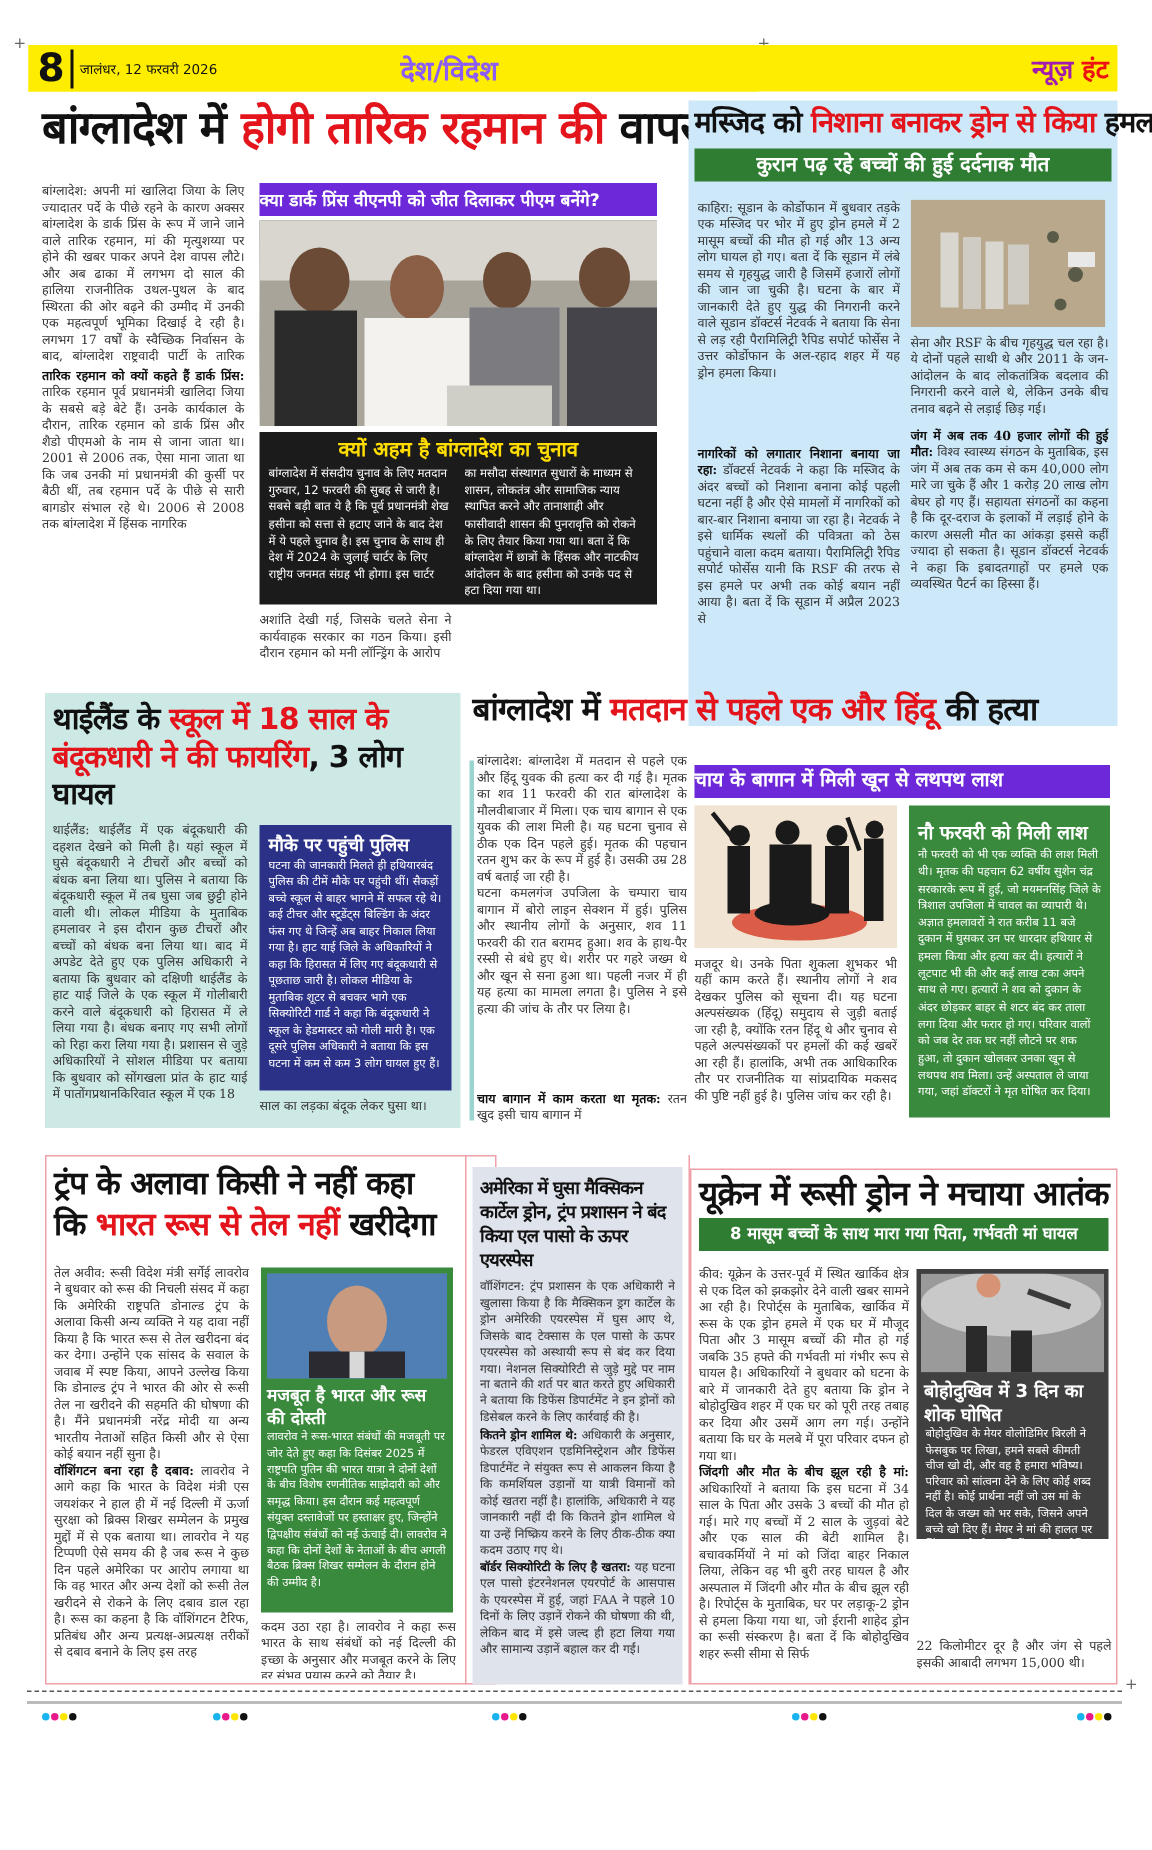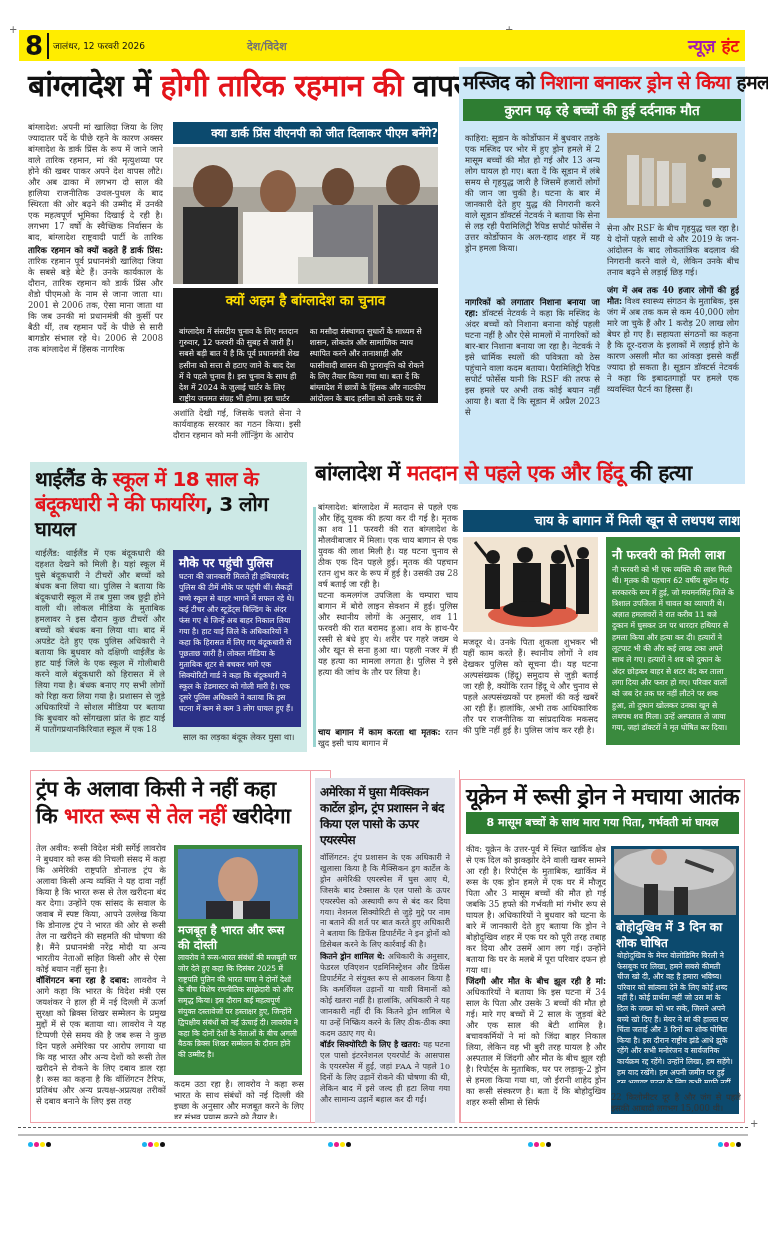--- a/index.html
+++ b/index.html
@@ -2,28 +2,28 @@
 <html><head>
 <meta charset="utf-8">
 <style>
 *{box-sizing:border-box;margin:0;padding:0}
 body{width:768px;height:1233px;background:#fff;font-family:"DejaVu Serif",serif;position:relative;overflow:hidden;color:#222}
 .abs{position:absolute}
 .pagebar{position:absolute;left:19px;top:30px;width:486px;height:31px;background:#ffed00;display:flex;align-items:center;width:486px}
 .pagebar{width:486px}
 .pgnum{font-family:"DejaVu Sans",sans-serif;font-weight:bold;font-size:26px;color:#111;padding:0 4px 0 6px;border-right:2px solid #111;line-height:26px}
 .pgdate{font-family:"DejaVu Sans",sans-serif;font-size:9px;color:#111;margin-left:4px}
-.pgsec{position:absolute;left:228px;font-family:"DejaVu Sans",sans-serif;font-weight:bold;font-size:11px;color:#737373}
+.pgsec{position:absolute;left:248px;font-family:"DejaVu Sans",sans-serif;font-weight:bold;font-size:18px;color:#8b5cf6}
 .brand{position:absolute;right:6px;font-family:"DejaVu Sans",sans-serif;font-weight:bold;font-size:17px}
 .brand .b1{color:#a21caf}.brand .b2{color:#e11}
 .h1{font-family:"DejaVu Sans",sans-serif;font-weight:bold;color:#111;line-height:1.05;letter-spacing:-0.5px}
 .red{color:#e3141b}
 .txt{font-size:8.4px;line-height:11px;text-align:justify;color:#333}
 .txt b{color:#111}
-.bluebar{background:#0c4a6e;color:#fff;font-family:"DejaVu Sans",sans-serif;font-weight:bold;text-align:right}
+.bluebar{background:#6d28d9;color:#fff;font-family:"DejaVu Sans",sans-serif;font-weight:bold;text-align:left}
 .greenbar{background:#2e7d32;color:#fff;font-family:"DejaVu Sans",sans-serif;font-weight:bold;text-align:center}
 .photo{overflow:hidden}
 .box{padding:5px 6px}
 .bh{font-family:"DejaVu Sans",sans-serif;font-weight:bold;color:#fff}
 .btxt{font-family:"DejaVu Sans",sans-serif;font-size:8.2px;line-height:11.6px;color:#fff}
 .regmark{position:absolute;font-size:10px;color:#666;font-family:"DejaVu Sans",sans-serif}
 .dots span{display:inline-block;width:5px;height:5px;border-radius:50%;margin-right:1px}
 </style>
 </head>
 <body>
@@ -59,21 +59,21 @@
       <rect x="70" y="65" width="75" height="75" fill="#f4f2ee"></rect>
       <ellipse cx="165" cy="40" rx="16" ry="19" fill="#6b4a36"></ellipse>
       <rect x="140" y="58" width="60" height="80" fill="#7b7b80"></rect>
       <ellipse cx="230" cy="38" rx="17" ry="20" fill="#6b4a36"></ellipse>
       <rect x="205" y="58" width="60" height="80" fill="#44444a"></rect>
       <rect x="125" y="110" width="70" height="27" fill="#cfcfc7"></rect>
     </svg>
   </div>
   <div class="abs" style="left:145px;top:218px;width:265px;height:115px;background:#1b1b1b;padding:3px 6px">
     <div style="text-align:center;color:#ffdd00;font-family:'DejaVu Sans',sans-serif;font-weight:bold;font-size:13.5px;line-height:18px">क्यों अहम है बांग्लादेश का चुनाव</div>
-    <div style="display:flex;gap:8px;margin-top:17px">
+    <div style="display:flex;gap:8px;margin-top:1px">
       <div class="btxt" style="width:124px;font-size:7.8px;line-height:11.2px;height:92px;overflow:hidden">बांग्लादेश में संसदीय चुनाव के लिए मतदान गुरुवार, 12 फरवरी की सुबह से जारी है। सबसे बड़ी बात ये है कि पूर्व प्रधानमंत्री शेख हसीना को सत्ता से हटाए जाने के बाद देश में ये पहले चुनाव है। इस चुनाव के साथ ही देश में 2024 के जुलाई चार्टर के लिए राष्ट्रीय जनमत संग्रह भी होगा। इस चार्टर</div>
       <div class="btxt" style="width:124px;font-size:7.8px;line-height:11.2px;height:92px;overflow:hidden">का मसौदा संस्थागत सुधारों के माध्यम से शासन, लोकतंत्र और सामाजिक न्याय स्थापित करने और तानाशाही और फासीवादी शासन की पुनरावृत्ति को रोकने के लिए तैयार किया गया था। बता दें कि बांग्लादेश में छात्रों के हिंसक और नाटकीय आंदोलन के बाद हसीना को उनके पद से हटा दिया गया था।</div>
     </div>
   </div>
   <div class="txt abs" style="left:145px;top:338px;width:128px;height:45px;overflow:hidden">अशांति देखी गई, जिसके चलते सेना ने कार्यवाहक सरकार का गठन किया। इसी दौरान रहमान को मनी लॉन्ड्रिंग के आरोप</div>
 </div>
 
 <div class="abs" style="left:459px;top:67px;width:286px;height:417px;background:#cde8f8;padding:6px 4px">
   <div class="h1" style="font-size:19px;white-space:nowrap">
     <span>मस्जिद को </span><span class="red">निशाना बनाकर ड्रोन से किया</span><span> हमला</span>
@@ -87,34 +87,34 @@
       <rect x="20" y="22" width="12" height="50" fill="#d9d6cf"></rect>
       <rect x="35" y="25" width="12" height="48" fill="#cfccc3"></rect>
       <rect x="50" y="28" width="12" height="45" fill="#d9d6cf"></rect>
       <rect x="65" y="30" width="14" height="40" fill="#cfccc3"></rect>
       <circle cx="95" cy="25" r="4" fill="#5a5a48"></circle>
         <circle cx="110" cy="50" r="5" fill="#5a5a48"></circle>
         <circle cx="100" cy="70" r="4" fill="#5a5a48"></circle>
       <rect x="105" y="35" width="18" height="10" fill="#e8e8e8"></rect>
     </svg>
   </div>
-  <div class="txt abs" style="left:148px;top:156px;width:132px;height:58px;overflow:hidden">सेना और RSF के बीच गृहयुद्ध चल रहा है। ये दोनों पहले साथी थे और 2019 के जन-आंदोलन के बाद लोकतांत्रिक बदलाव की निगरानी करने वाले थे, लेकिन उनके बीच तनाव बढ़ने से लड़ाई छिड़ गई।</div>
+  <div class="txt abs" style="left:148px;top:156px;width:132px;height:58px;overflow:hidden">सेना और RSF के बीच गृहयुद्ध चल रहा है। ये दोनों पहले साथी थे और 2011 के जन-आंदोलन के बाद लोकतांत्रिक बदलाव की निगरानी करने वाले थे, लेकिन उनके बीच तनाव बढ़ने से लड़ाई छिड़ गई।</div>
   <div class="txt abs" style="left:148px;top:218px;width:132px;height:190px;overflow:hidden"><b>जंग में अब तक 40 हजार लोगों की हुई मौत:</b> <span>विश्व स्वास्थ्य संगठन के मुताबिक, इस जंग में अब तक कम से कम 40,000 लोग मारे जा चुके हैं और 1 करोड़ 20 लाख लोग बेघर हो गए हैं। सहायता संगठनों का कहना है कि दूर-दराज के इलाकों में लड़ाई होने के कारण असली मौत का आंकड़ा इससे कहीं ज्यादा हो सकता है। सूडान डॉक्टर्स नेटवर्क ने कहा कि इबादतगाहों पर हमले एक व्यवस्थित पैटर्न का हिस्सा हैं।</span></div>
 </div>
 
 <div class="abs" style="left:30px;top:462px;width:277px;height:290px;background:#cde9e6;padding:5px 5px">
   <div class="h1" style="font-size:20px;line-height:25px">
     <span>थाईलैंड के </span><span class="red">स्कूल में 18 साल के बंदूकधारी ने की फायरिंग</span><span>, 3 लोग घायल</span>
   </div>
   <div class="txt abs" style="left:5px;top:86px;width:130px;height:195px;overflow:hidden">थाईलैंड: थाईलैंड में एक बंदूकधारी की दहशत देखने को मिली है। यहां स्कूल में घुसे बंदूकधारी ने टीचरों और बच्चों को बंधक बना लिया था। पुलिस ने बताया कि बंदूकधारी स्कूल में तब घुसा जब छुट्टी होने वाली थी। लोकल मीडिया के मुताबिक हमलावर ने इस दौरान कुछ टीचरों और बच्चों को बंधक बना लिया था। बाद में अपडेट देते हुए एक पुलिस अधिकारी ने बताया कि बुधवार को दक्षिणी थाईलैंड के हाट याई जिले के एक स्कूल में गोलीबारी करने वाले बंदूकधारी को हिरासत में ले लिया गया है। बंधक बनाए गए सभी लोगों को रिहा करा लिया गया है। प्रशासन से जुड़े अधिकारियों ने सोशल मीडिया पर बताया कि बुधवार को सोंगखला प्रांत के हाट याई में पातोंगप्रथानकिरिवात स्कूल में एक 18</div>
   <div class="abs box" style="left:143px;top:88px;width:128px;height:177px;background:#2b3187">
     <div class="bh" style="font-size:12px;line-height:16px">मौके पर पहुंची पुलिस</div>
     <div class="btxt" style="font-size:7.6px;line-height:11px;height:150px;overflow:hidden">घटना की जानकारी मिलते ही हथियारबंद पुलिस की टीमें मौके पर पहुंची थीं। सैकड़ों बच्चे स्कूल से बाहर भागने में सफल रहे थे। कई टीचर और स्टूडेंट्स बिल्डिंग के अंदर फंस गए थे जिन्हें अब बाहर निकाल लिया गया है। हाट याई जिले के अधिकारियों ने कहा कि हिरासत में लिए गए बंदूकधारी से पूछताछ जारी है। लोकल मीडिया के मुताबिक शूटर से बचकर भागे एक सिक्योरिटी गार्ड ने कहा कि बंदूकधारी ने स्कूल के हेडमास्टर को गोली मारी है। एक दूसरे पुलिस अधिकारी ने बताया कि इस घटना में कम से कम 3 लोग घायल हुए हैं।</div>
   </div>
-  <div class="txt abs" style="left:153px;top:270px;width:130px;height:12px;overflow:hidden">साल का लड़का बंदूक लेकर घुसा था।</div>
+  <div class="txt abs" style="left:143px;top:270px;width:130px;height:12px;overflow:hidden">साल का लड़का बंदूक लेकर घुसा था।</div>
 </div>
 
 <div class="abs" style="left:313px;top:462px;width:432px;height:290px">
   <div class="h1" style="font-size:21px;white-space:nowrap;padding-left:2px">
     <span>बांग्लादेश में </span><span class="red">मतदान से पहले एक और हिंदू</span><span> की हत्या</span>
   </div>
   <div class="abs" style="left:0;top:45px;width:3px;height:240px;background:#9ad4d0"></div>
   <div class="txt abs" style="left:5px;top:40px;width:140px;height:213px;overflow:hidden">
     <span>बांग्लादेश: बांग्लादेश में मतदान से पहले एक और हिंदू युवक की हत्या कर दी गई है। मृतक का शव 11 फरवरी की रात बांग्लादेश के मौलवीबाजार में मिला। एक चाय बागान से एक युवक की लाश मिली है। यह घटना चुनाव से ठीक एक दिन पहले हुई। मृतक की पहचान रतन शुभ कर के रूप में हुई है। उसकी उम्र 28 वर्ष बताई जा रही है।</span><br><span>घटना कमलगंज उपजिला के चम्पारा चाय बागान में बोरो लाइन सेक्शन में हुई। पुलिस और स्थानीय लोगों के अनुसार, शव 11 फरवरी की रात बरामद हुआ। शव के हाथ-पैर रस्सी से बंधे हुए थे। शरीर पर गहरे जख्म थे और खून से सना हुआ था। पहली नजर में ही यह हत्या का मामला लगता है। पुलिस ने इसे हत्या की जांच के तौर पर लिया है।</span>
   </div>
@@ -174,21 +174,21 @@
   </div>
 </div>
 <div class="abs" style="left:310px;top:770px;width:150px;height:353px;border-left:1.5px solid #f0a0a8;border-right:1.5px solid #f0a0a8"></div>
 
 <div class="abs" style="left:460px;top:779px;width:285px;height:344px;border:1.5px solid #f0a0a8;padding:5px 5px">
   <div class="h1" style="font-size:22px;white-space:nowrap;text-align:center">यूक्रेन में रूसी ड्रोन ने मचाया आतंक</div>
   <div class="greenbar" style="margin-top:4px;height:22px;font-size:11px;line-height:22px;white-space:nowrap;overflow:hidden">8 मासूम बच्चों के साथ मारा गया पिता, गर्भवती मां घायल</div>
   <div class="txt abs" style="left:5px;top:64px;width:140px;height:272px;overflow:hidden">
     <span>कीव: यूक्रेन के उत्तर-पूर्व में स्थित खार्किव क्षेत्र से एक दिल को झकझोर देने वाली खबर सामने आ रही है। रिपोर्ट्स के मुताबिक, खार्किव में रूस के एक ड्रोन हमले में एक घर में मौजूद पिता और 3 मासूम बच्चों की मौत हो गई जबकि 35 हफ्ते की गर्भवती मां गंभीर रूप से घायल है। अधिकारियों ने बुधवार को घटना के बारे में जानकारी देते हुए बताया कि ड्रोन ने बोहोदुखिव शहर में एक घर को पूरी तरह तबाह कर दिया और उसमें आग लग गई। उन्होंने बताया कि घर के मलबे में पूरा परिवार दफन हो गया था।</span><br><b>जिंदगी और मौत के बीच झूल रही है मां:</b> <span>अधिकारियों ने बताया कि इस घटना में 34 साल के पिता और उसके 3 बच्चों की मौत हो गई। मारे गए बच्चों में 2 साल के जुड़वां बेटे और एक साल की बेटी शामिल है। बचावकर्मियों ने मां को जिंदा बाहर निकाल लिया, लेकिन वह भी बुरी तरह घायल है और अस्पताल में जिंदगी और मौत के बीच झूल रही है। रिपोर्ट्स के मुताबिक, घर पर लड़ाकू-2 ड्रोन से हमला किया गया था, जो ईरानी शाहेद ड्रोन का रूसी संस्करण है। बता दें कि बोहोदुखिव शहर रूसी सीमा से सिर्फ</span>
   </div>
-  <div class="abs" style="left:150px;top:66px;width:128px;height:268px;background:#0c4a6e;padding:3px">
+  <div class="abs" style="left:150px;top:66px;width:128px;height:180px;background:#404040;padding:3px">
     <div class="photo" style="width:122px;height:66px">
       <svg width="122" height="66">
         <rect width="122" height="66" fill="#9a9a9a"></rect>
         <ellipse cx="60" cy="20" rx="60" ry="22" fill="#c9c9c9"></ellipse>
         <circle cx="45" cy="8" r="8" fill="#e07040" opacity="0.6"></circle>
         <rect x="30" y="35" width="14" height="31" fill="#2a2a2a"></rect>
         <rect x="60" y="38" width="14" height="28" fill="#2a2a2a"></rect>
         <rect x="72" y="10" width="30" height="4" fill="#3a3a3a" transform="rotate(20 72 10)"></rect>
       </svg>
     </div>

